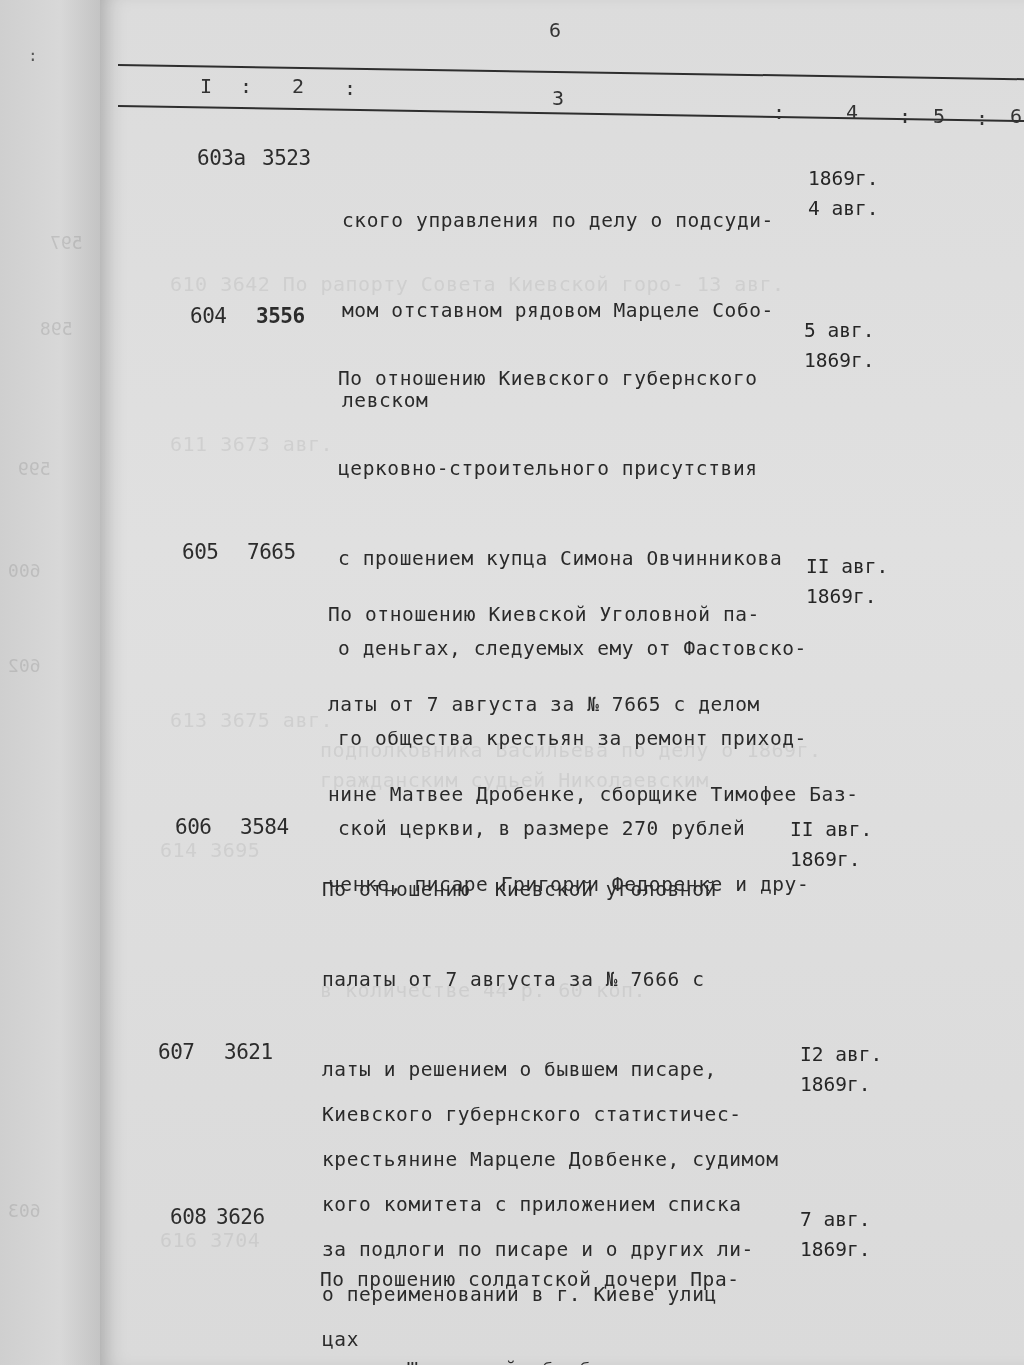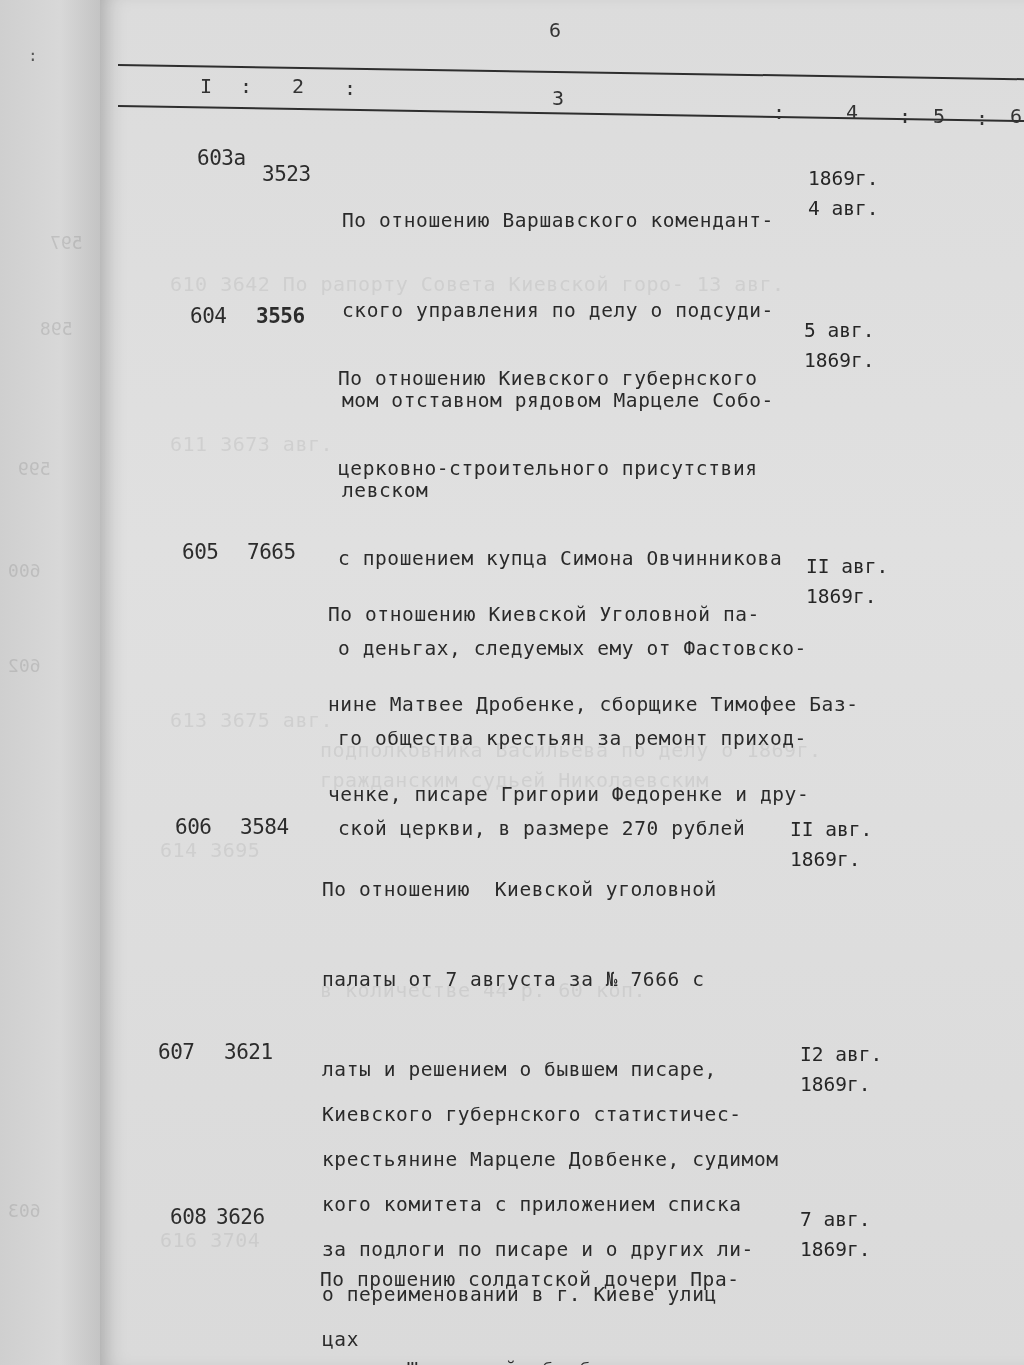--- a/index.html
+++ b/index.html
@@ -152,23 +152,22 @@
     <div class="ghost-line" style="left:70px;top:708px;">613  3675                                      авг.</div>
     <div class="ghost-line" style="left:220px;top:738px;">подполковника Васильева по делу о   1869г.</div>
     <div class="ghost-line" style="left:220px;top:768px;">гражданским судьей Николаевским</div>
     <div class="ghost-line" style="left:60px;top:838px;">614  3695</div>
     <div class="ghost-line" style="left:220px;top:978px;">    в количестве 44 р. 60 коп.</div>
     <div class="ghost-line" style="left:60px;top:1228px;">616  3704</div>
   </div>
 
   <div class="record" style="top:146px;">
     <span class="rec-num" style="left:97px;">603а</span>
-    <span class="rec-code" style="left:162px;margin-top:16px;">3523</span>
+    <span class="rec-code" style="left:162px;">3523</span>
     <div class="rec-desc" style="left:242px;">
-      <span class="line">По отношению Варшавского комендант-</span>
       <span class="line">ского управления по делу о подсуди-</span>
       <span class="line">мом отставном рядовом Марцеле Собо-</span>
       <span class="line">левском</span>
     </div>
     <div class="rec-date" style="left:708px;top:18px;">
       <span class="line">1869г.</span>
       <span class="line">4 авг.</span>
     </div>
   </div>
 
@@ -187,20 +186,21 @@
       <span class="line">5 авг.</span>
       <span class="line">1869г.</span>
     </div>
   </div>
 
   <div class="record" style="top:540px;">
     <span class="rec-num" style="left:82px;">605</span>
     <span class="rec-code" style="left:147px;">7665</span>
     <div class="rec-desc" style="left:228px;">
       <span class="line">По отношению Киевской Уголовной па-</span>
+      <span class="line">латы от 7 августа за № 7665 с делом</span>
       <span class="line">нине Матвее Дробенке, сборщике Тимофее Баз-</span>
       <span class="line">ченке, писаре Григории Федоренке и дру-</span>
     </div>
     <div class="rec-date" style="left:706px;top:12px;">
       <span class="line">II авг.</span>
       <span class="line">1869г.</span>
     </div>
   </div>
 
   <div class="record" style="top:815px;">

